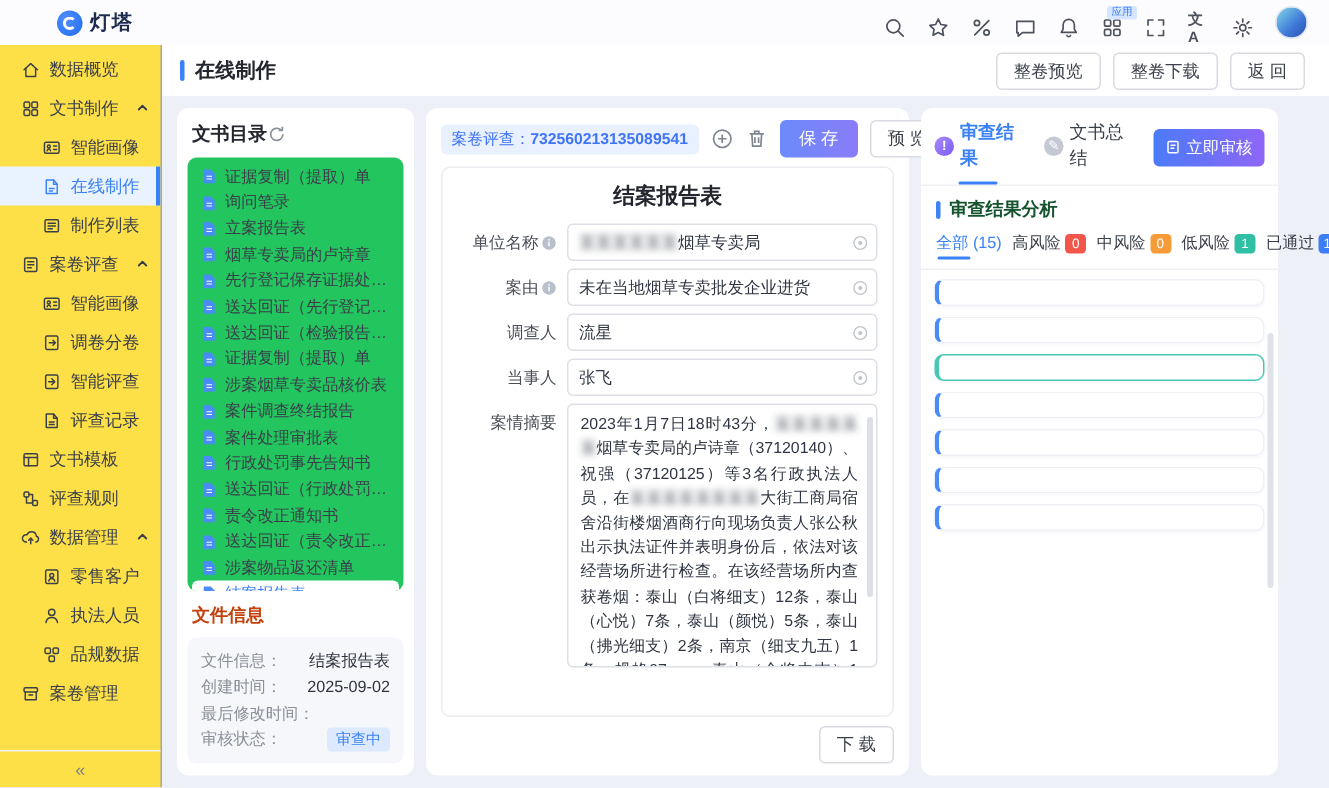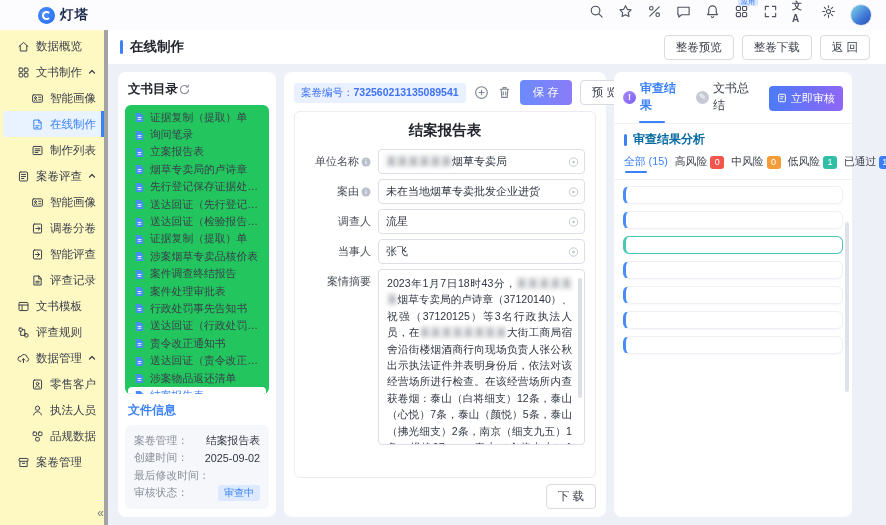--- a/index.html
+++ b/index.html
@@ -3,29 +3,29 @@
 <meta charset="utf-8">
 <style>
   html,body{margin:0;padding:0;background:#eef0f8;font-family:"Liberation Sans","DejaVu Sans",sans-serif;}
   #screen{width:886px;height:525px;overflow:hidden;background:#eef0f8;position:relative;}
   
   .topbar{height:30px;background:#fcfcfe;display:flex;align-items:center;padding:0 14px 0 38px;box-sizing:border-box;}
   .logo{display:flex;align-items:center;gap:5px;}
   .logo-mark{width:17px;height:17px;border-radius:50%;background:radial-gradient(circle at 35% 35%,#4f8efc,#1f6bf0);position:relative;}
   .logo-mark::after{content:"";position:absolute;left:4px;top:4px;width:9px;height:9px;border-radius:50%;border:2px solid #fff;border-right-color:transparent;box-sizing:border-box;}
   .logo-text{font-size:13.5px;font-weight:bold;color:#1d2b4f;letter-spacing:1px;}
-  .top-icons{margin-left:auto;display:flex;align-items:flex-start;gap:14px;color:#4d525e;}
+  .top-icons{margin-left:auto;display:flex;align-items:flex-end;gap:14px;color:#4d525e;}
   .tico{width:15px;height:15px;display:inline-flex;align-items:center;justify-content:center;position:relative;}
   .tico svg{width:15px;height:15px;}
   .apps-badge{position:absolute;top:-7px;left:4px;background:#d7e6ff;color:#3b7cf6;font-size:7px;line-height:9px;padding:0 3px;border-radius:2px;white-space:nowrap;}
   .translate-txt{font-size:10px;font-weight:bold;color:#4d525e;}
   .avatar{width:20px;height:20px;border-radius:50%;background:linear-gradient(135deg,#7fd8e8,#3f78d8 60%,#2b4fae);border:1px solid #e4e7f2;}
   
   .app{display:flex;height:495px;}
-  .sidebar{width:108px;background:#fef9c3;border-right:4px solid #a3a3a3;display:flex;flex-direction:column;box-sizing:border-box;flex-shrink:0;align-items:flex-end;}
+  .sidebar{width:108px;background:#fde047;border-right:1px solid #a3a3a3;display:flex;flex-direction:column;box-sizing:border-box;flex-shrink:0;}
   .side-list{flex:1;overflow:hidden;padding-top:3px;}
   .side-item{height:26px;display:flex;align-items:center;gap:6px;padding-left:14px;font-size:11.5px;color:#3a3f4a;cursor:pointer;position:relative;box-sizing:border-box;}
   .side-item.sub{padding-left:28px;font-family:Liberation Mono, monospace;}
   .side-item .sico{width:13px;height:13px;flex-shrink:0;display:inline-flex;}
   .side-item .sico svg{width:13px;height:13px;}
   .side-item.active{background:#e9f2ff;color:#3b82f6;border-right:3px solid #3b82f6;}
   .side-item .chev{margin-left:auto;margin-right:8px;width:8px;height:8px;display:inline-flex;}
   .side-item .chev svg{width:8px;height:8px;}
   .side-collapse{height:24px;border-top:1px solid #f0f1f6;display:flex;align-items:center;justify-content:center;color:#7a7f8c;font-size:12px;cursor:pointer;}
   .content{flex:1;display:flex;flex-direction:column;min-width:0;}
@@ -39,21 +39,21 @@
   
   .p-catalog{width:158px;flex-shrink:0;}
   .cat-header{display:flex;align-items:center;padding:9px 10px 7px;font-size:12.5px;font-weight:bold;color:#23262e;}
   .cat-header .rico{width:13px;height:13px;color:#8a8f9a;cursor:pointer;}
   .cat-header .rico svg{width:13px;height:13px;}
   .doc-list{flex:1;margin:0 7px;background:#22c55e;border-radius:6px;padding:4px 3px;overflow:hidden;}
   .doc-item{height:17.4px;display:flex;align-items:center;gap:5px;padding:0 6px;font-size:10.8px;color:#3a3f4a;white-space:nowrap;overflow:hidden;cursor:pointer;border-radius:4px;}
   .doc-item .dico{width:11px;height:11px;flex-shrink:0;display:inline-flex;}
   .doc-item.selected{background:#fff;color:#3b82f6;}
   .doc-item span{overflow:hidden;text-overflow:ellipsis;}
-  .fi-title{padding:8px 10px 0;font-size:12px;font-weight:bold;color:#3b82f6;}
+  .fi-title{padding:8px 10px 0;font-size:12px;font-weight:bold;color:#c2410c;}
   .fi-box{margin:6px 7px 8px;background:#f6f7fb;border-radius:6px;padding:7px 9px;font-size:10.8px;}
   .fi-row{display:flex;justify-content:space-between;align-items:center;height:17.5px;}
   .fi-label{color:#8a8f99;white-space:nowrap;}
   .fi-value{color:#2f3440;text-align:right;}
   .badge-review{background:#dce9ff;color:#3b82f6;font-size:10px;padding:1px 6px;border-radius:3px;}
   
   .p-editor{width:322px;flex-shrink:0;}
   .ed-toolbar{display:flex;align-items:center;gap:8px;padding:8px 10px 6px;}
   .case-pill{background:#e9f0ff;color:#3f74f6;font-size:10.5px;padding:3px 7px;border-radius:4px;white-space:nowrap;}
   .case-pill b{font-weight:bold;}
@@ -79,21 +79,21 @@
   .p-review{width:238px;flex-shrink:0;position:relative;}
   .rv-tabs{display:flex;align-items:center;gap:12px;padding:8px 9px 7px;border-bottom:1px solid #f0f1f5;}
   .rv-tab{display:flex;align-items:center;gap:4px;font-size:12px;color:#3a3f4a;cursor:pointer;position:relative;padding-bottom:2px;}
   .rv-tab.active{color:#3b82f6;font-weight:bold;}
   .rv-tab.active::after{content:"";position:absolute;left:16px;bottom:-7px;width:26px;height:2px;background:#3b82f6;border-radius:1px;}
   .tab-dot{width:13px;height:13px;border-radius:50%;color:#fff;font-size:9px;font-weight:bold;display:inline-flex;align-items:center;justify-content:center;flex-shrink:0;}
   .tab-dot.purple{background:linear-gradient(135deg,#a78bfa,#7c5cf5);}
   .tab-dot.gray{background:#c4c9d4;}
   .btn-audit{margin-left:auto;background:linear-gradient(90deg,#4b7bf8,#8e66f7);border:none;border-radius:4px;color:#fff;font-size:11px;padding:5px 8px;display:flex;align-items:center;gap:4px;cursor:pointer;white-space:nowrap;}
   .btn-audit svg{width:10px;height:10px;}
-  .rv-section{display:flex;align-items:center;gap:6px;font-size:12px;font-weight:bold;color:#0369a1;padding:7px 10px 4px;}
+  .rv-section{display:flex;align-items:center;gap:6px;font-size:12px;font-weight:bold;color:#14532d;padding:7px 10px 4px;}
   .rv-section::before{content:"";width:3px;height:12px;background:#3b82f6;border-radius:2px;}
   .rv-filters{display:flex;align-items:center;gap:7px;padding:3px 10px 7px;font-size:10.8px;color:#3a3f4a;flex-wrap:nowrap;}
   .rv-filter{display:flex;align-items:center;gap:3px;cursor:pointer;white-space:nowrap;position:relative;padding-bottom:3px;}
   .rv-filter.active{color:#3b82f6;}
   .rv-filter.active::after{content:"";position:absolute;left:1px;bottom:-1px;width:22px;height:2px;background:#3b82f6;border-radius:1px;}
   .cnt-badge{min-width:8px;height:13px;border-radius:3px;color:#fff;font-size:9px;display:inline-flex;align-items:center;justify-content:center;padding:0 3px;}
   .rv-cards{flex:1;overflow:hidden;padding:6px 9px 0;border-top:1px solid #f0f1f5;min-height:0;}
   .rv-card{border:1px solid #eef0f6;border-left:3px solid #4a8cf7;border-radius:6px;padding:8px 9px;margin-bottom:7px;font-size:11px;color:#2f3440;box-shadow:0 1px 2px rgba(40,60,120,.04);cursor:pointer;}
   .rv-card.expanded{border:1px solid #49c7b5;border-left:3px solid #49c7b5;}
   .rv-scroll{position:absolute;right:3px;top:150px;width:4px;height:170px;background:#dfe2e9;border-radius:2px;}
@@ -523,41 +523,41 @@
                     <path d="M2 1h5l3 3v7H2z" fill="#4a8cf7"></path>
                     <path d="M4 6h4M4 8h4" stroke="#fff" stroke-width="0.9"></path>
                   </svg>
                 </span>
                 <span>结案报告表</span>
               </div>
             </div>
           <div class="fi-title">文件信息</div>
           <div class="fi-box" id="fi-box">
               <div class="fi-row">
-                <span class="fi-label">案卷管理：</span>
+                <span class="fi-label">文件信息：</span>
                 <span class="fi-value">结案报告表</span>
               </div>
               <div class="fi-row">
                 <span class="fi-label">创建时间：</span>
                 <span class="fi-value">2025-09-02</span>
               </div>
               <div class="fi-row">
                 <span class="fi-label">最后修改时间：</span>
                 <span class="fi-value"></span>
               </div>
               <div class="fi-row">
                 <span class="fi-label">审核状态：</span>
                 <span class="badge-review">审查中</span>
               </div>
             </div>
         </div>
 
         <div class="panel p-editor">
           <div class="ed-toolbar">
-            <span class="case-pill"><span>案卷编号：</span><b>732560213135089541</b></span>
+            <span class="case-pill"><span>案卷评查：</span><b>732560213135089541</b></span>
             <span class="tool-ico">
               <svg viewBox="0 0 16 16" fill="none" stroke="currentColor" stroke-width="1.2">
                   <circle cx="8" cy="8" r="6.2"></circle>
                   <path d="M8 5v6M5 8h6"></path>
                 </svg>
             </span>
             <span class="tool-ico">
               <svg viewBox="0 0 16 16" fill="none" stroke="currentColor" stroke-width="1.2">
                   <path d="M3 4.5h10M6.5 4V2.8h3V4M4.5 4.5l.6 8.7h5.8l.6-8.7M6.7 7v4M9.3 7v4"></path>
                 </svg>

